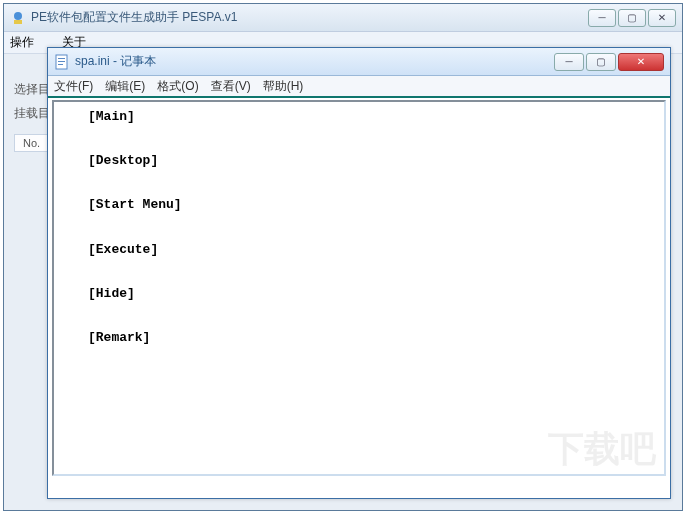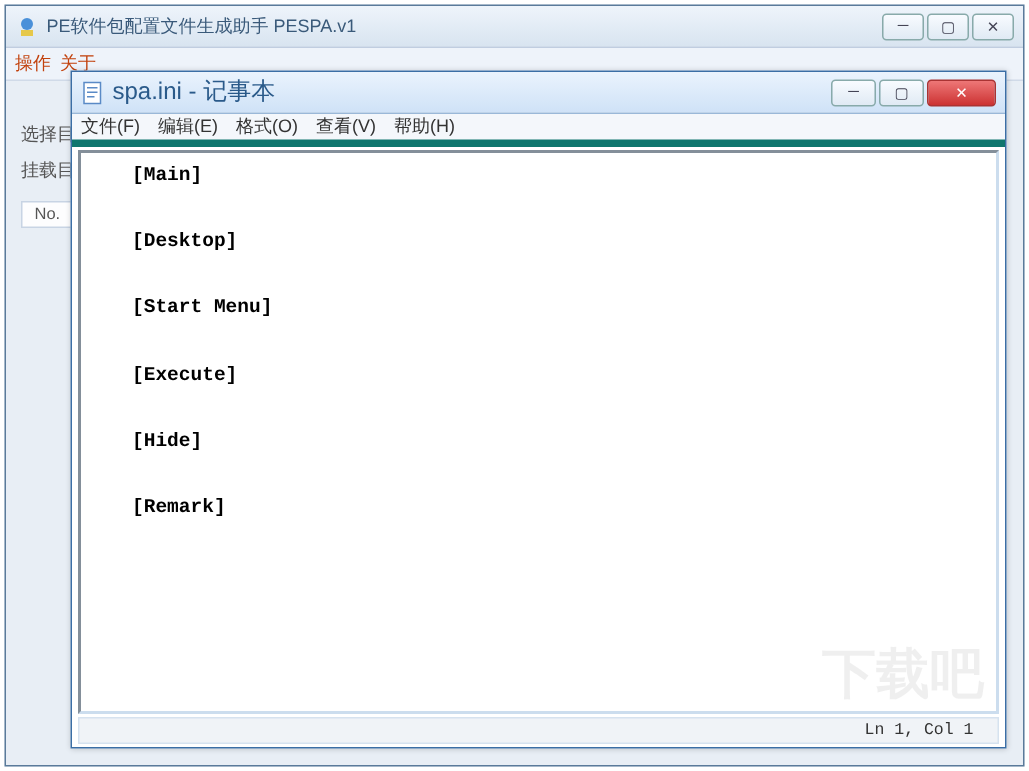--- a/index.html
+++ b/index.html
@@ -5,36 +5,36 @@
 * { margin: 0; padding: 0; box-sizing: border-box; }
 body { width: 686px; height: 514px; font-family: "Microsoft YaHei", SimSun, sans-serif; font-size: 12px; background: #fff; overflow: hidden; position: relative; }
 
 
 .back-window { position: absolute; left: 3px; top: 3px; width: 680px; height: 508px; border: 1px solid #5a7a9a; background: #e8eef5; }
 .back-titlebar { height: 28px; background: linear-gradient(#eef4fb, #d8e4f0); display: flex; align-items: center; padding: 0 6px; border-bottom: 1px solid #c0cde0; }
 .back-titlebar .icon { width: 16px; height: 16px; margin-right: 5px; display: inline-flex; align-items: center; justify-content: center; }
 .back-titlebar .title { flex: 1; color: #3a5a7a; font-size: 12px; }
 .back-controls { display: flex; gap: 2px; }
 .win-btn { width: 28px; height: 18px; border: 1px solid #8aa; border-radius: 3px; background: linear-gradient(#f8fbff,#e0eaf4); display: flex; align-items: center; justify-content: center; font-size: 10px; color: #445; }
-.back-menubar { height: 22px; background: #eef3fa; display: flex; align-items: center; padding: 0 6px; gap: 6px; color: #c2410c; border-bottom: 1px solid #d0dae8; }
+.back-menubar { height: 22px; background: #eef3fa; display: flex; align-items: center; padding: 0 6px; gap: 28px; color: #000000; border-bottom: 1px solid #d0dae8; }
 .back-body { padding: 8px 10px; color: #555; }
 .back-body .row { display: flex; align-items: center; height: 24px; }
 .back-body .label { width: 44px; margin-top: 30px; }
 .col-no { display: inline-block; border: 1px solid #c8d4e4; background: #fdfdfe; padding: 2px 8px; margin-top: 24px; font-size: 11px; }
 
 
 .front-window { position: absolute; left: 47px; top: 47px; width: 624px; height: 452px; border: 1px solid #3b6ea5; background: #fff; box-shadow: 0 0 4px rgba(0,0,0,.2); }
 .front-titlebar { height: 28px; background: linear-gradient(#eaf3fd,#cfe2f7); display: flex; align-items: center; padding: 0 6px; border-bottom: 1px solid #9ab8d8; }
 .front-titlebar .icon { width: 16px; height: 16px; margin-right: 5px; }
-.front-titlebar .title { flex: 1; color: #2a5a8a; font-size: 16px; }
+.front-titlebar .title { flex: 1; color: #2a5a8a; font-size: 12px; }
 .front-controls { display: flex; gap: 2px; }
 .front-controls .win-btn { width: 30px; height: 18px; border-radius: 3px; }
 .win-btn.close { background: linear-gradient(#e77,#c33); border-color: #a33; color: #fff; width: 46px; }
 
-.front-menubar { height: 22px; background: #f4f7fb; display: flex; align-items: center; padding: 0 6px; gap: 12px; border-bottom: 5px solid #0f766e; color: #333; }
+.front-menubar { height: 22px; background: #f4f7fb; display: flex; align-items: center; padding: 0 6px; gap: 12px; border-bottom: 2px solid #0f766e; color: #333; }
 .front-menubar .item { cursor: default; }
 
 .editor-wrap { position: absolute; left: 4px; right: 4px; top: 52px; bottom: 22px; border: 2px inset #cde; background: #fff; }
 .editor { width: 100%; height: 100%; padding: 4px 6px; font-family: "Courier New", monospace; font-size: 13px; font-weight: bold; line-height: 1.7; white-space: pre; overflow: auto; color: #000000; margin-left: 28px; }
 
 .statusbar { position: absolute; left: 4px; right: 4px; bottom: 2px; height: 18px; background: #f0f3f7; border: 1px solid #d6e2ef; display: flex; align-items: center; justify-content: flex-end; padding: 0 8px; font-size: 11px; color: #333; }
 .statusbar .cell { padding: 0 8px; font-family: "Courier New", monospace; }
 
 
 .watermark { position: absolute; right: 30px; bottom: 40px; opacity: 0.06; font-size: 36px; font-weight: bold; pointer-events: none; }
@@ -102,18 +102,15 @@
 [Desktop]
 
 [Start Menu]
 
 [Execute]
 
 [Hide]
 
 [Remark]</div>
   </div>
-  <div class="statusbar">
-    <span class="cell">Ln 1, Col 1</span>
-  </div>
 </div>
 
 <div class="watermark">下载吧</div>
 
 </body></html>

